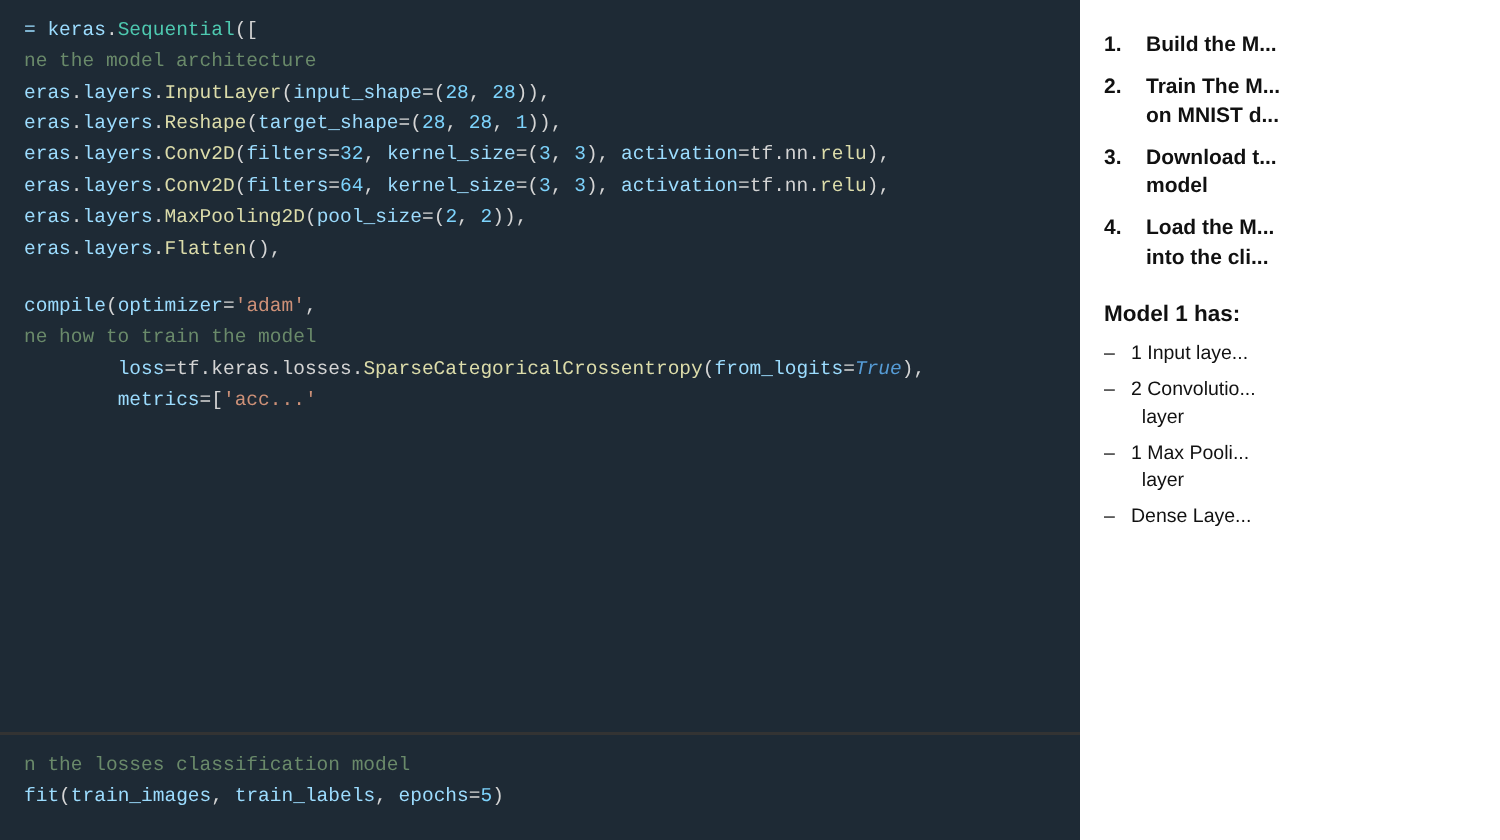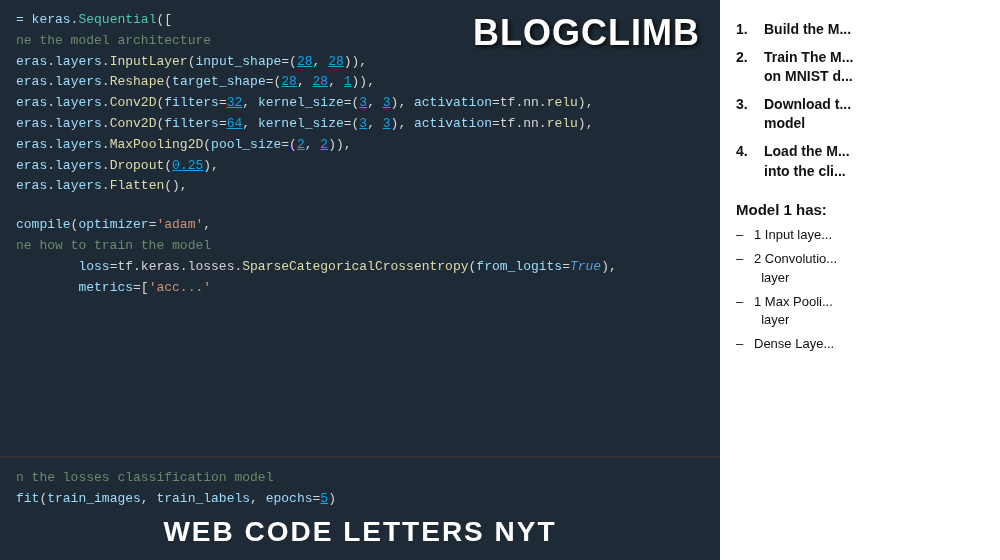--- a/index.html
+++ b/index.html
@@ -26,21 +26,21 @@
       font-size: 13px;
       line-height: 1.6;
       color: #d4d4d4;
     }
 
     .code-block .comment { color: #6a8a6a; }
     .code-block .classname { color: #4ec9b0; }
     .code-block .method { color: #dcdcaa; text-align: right; }
     .code-block .param { color: #9cdcfe; }
     .code-block .string { color: #ce9178; }
-    .code-block .number { color: #0ea5e9; text-decoration: underline; }
+    .code-block .number { color: #7dd3fc; }
     .code-block .italic-true { font-style: italic; color: #569cd6; }
 
     .site-title {
       position: absolute;
       top: 12px;
       right: 20px;
       color: white;
       font-size: 36px;
       font-weight: 900;
       font-family: Arial Black, Arial, sans-serif;
@@ -131,51 +131,48 @@
 
     .code-section {
       margin-bottom: 18px;
     }
   </style>
 </head>
 <body>
 
 <div class="left-panel">
 
-  <div class="site-title">BLOGCLIMB</div>
 
   <div class="code-section">
     <div class="code-block">
       <div><span style="color:#9cdcfe;">= keras</span><span style="color:#d4d4d4;">.</span><span class="classname">Sequential</span><span style="color:#d4d4d4;">([</span></div>
       <div><span class="comment">ne the model architecture</span></div>
       <div><span style="color:#9cdcfe;">eras</span><span style="color:#d4d4d4;">.</span><span style="color:#9cdcfe;">layers</span><span style="color:#d4d4d4;">.</span><span class="method">InputLayer</span><span style="color:#d4d4d4;">(</span><span class="param">input_shape</span><span style="color:#d4d4d4;">=(</span><span class="number">28</span><span style="color:#d4d4d4;">, </span><span class="number">28</span><span style="color:#d4d4d4;">)),</span></div>
       <div><span style="color:#9cdcfe;">eras</span><span style="color:#d4d4d4;">.</span><span style="color:#9cdcfe;">layers</span><span style="color:#d4d4d4;">.</span><span class="method">Reshape</span><span style="color:#d4d4d4;">(</span><span class="param">target_shape</span><span style="color:#d4d4d4;">=(</span><span class="number">28</span><span style="color:#d4d4d4;">, </span><span class="number">28</span><span style="color:#d4d4d4;">, </span><span class="number">1</span><span style="color:#d4d4d4;">)),</span></div>
       <div><span style="color:#9cdcfe;">eras</span><span style="color:#d4d4d4;">.</span><span style="color:#9cdcfe;">layers</span><span style="color:#d4d4d4;">.</span><span class="method">Conv2D</span><span style="color:#d4d4d4;">(</span><span class="param">filters</span><span style="color:#d4d4d4;">=</span><span class="number">32</span><span style="color:#d4d4d4;">, </span><span class="param">kernel_size</span><span style="color:#d4d4d4;">=(</span><span class="number">3</span><span style="color:#d4d4d4;">, </span><span class="number">3</span><span style="color:#d4d4d4;">), </span><span class="param">activation</span><span style="color:#d4d4d4;">=tf.nn.</span><span class="method">relu</span><span style="color:#d4d4d4;">),</span></div>
       <div><span style="color:#9cdcfe;">eras</span><span style="color:#d4d4d4;">.</span><span style="color:#9cdcfe;">layers</span><span style="color:#d4d4d4;">.</span><span class="method">Conv2D</span><span style="color:#d4d4d4;">(</span><span class="param">filters</span><span style="color:#d4d4d4;">=</span><span class="number">64</span><span style="color:#d4d4d4;">, </span><span class="param">kernel_size</span><span style="color:#d4d4d4;">=(</span><span class="number">3</span><span style="color:#d4d4d4;">, </span><span class="number">3</span><span style="color:#d4d4d4;">), </span><span class="param">activation</span><span style="color:#d4d4d4;">=tf.nn.</span><span class="method">relu</span><span style="color:#d4d4d4;">),</span></div>
       <div><span style="color:#9cdcfe;">eras</span><span style="color:#d4d4d4;">.</span><span style="color:#9cdcfe;">layers</span><span style="color:#d4d4d4;">.</span><span class="method">MaxPooling2D</span><span style="color:#d4d4d4;">(</span><span class="param">pool_size</span><span style="color:#d4d4d4;">=(</span><span class="number">2</span><span style="color:#d4d4d4;">, </span><span class="number">2</span><span style="color:#d4d4d4;">)),</span></div>
-      <div><span style="color:#9cdcfe;">eras</span><span style="color:#d4d4d4;">.</span><span style="color:#9cdcfe;">layers</span><span style="color:#d4d4d4;">.</span><span class="method">Dropout</span><span style="color:#d4d4d4;">(</span><span class="number">0.25</span><span style="color:#d4d4d4;">),</span></div>
       <div><span style="color:#9cdcfe;">eras</span><span style="color:#d4d4d4;">.</span><span style="color:#9cdcfe;">layers</span><span style="color:#d4d4d4;">.</span><span class="method">Flatten</span><span style="color:#d4d4d4;">(),</span></div>
     </div>
   </div>
 
   <div class="code-section" style="margin-top:12px;">
     <div class="code-block">
       <div><span style="color:#9cdcfe;">compile</span><span style="color:#d4d4d4;">(</span><span class="param">optimizer</span><span style="color:#d4d4d4;">=</span><span class="string">'adam'</span><span style="color:#d4d4d4;">,</span></div>
       <div><span class="comment">ne how to train the model</span></div>
       <div><span style="color:#d4d4d4;">&nbsp;&nbsp;&nbsp;&nbsp;&nbsp;&nbsp;&nbsp;&nbsp;</span><span class="param">loss</span><span style="color:#d4d4d4;">=tf.keras.losses.</span><span class="method">SparseCategoricalCrossentropy</span><span style="color:#d4d4d4;">(</span><span class="param">from_logits</span><span style="color:#d4d4d4;">=</span><span class="italic-true">True</span><span style="color:#d4d4d4;">),</span></div>
       <div><span style="color:#d4d4d4;">&nbsp;&nbsp;&nbsp;&nbsp;&nbsp;&nbsp;&nbsp;&nbsp;</span><span class="param">metrics</span><span style="color:#d4d4d4;">=[</span><span class="string">'acc</span><span style="color:#ce9178;">...</span><span class="string">'</span></div>
     </div>
   </div>
 
   <div class="bottom-banner">
     <div class="code-block" style="margin-bottom:6px;">
       <div><span class="comment">n the losses classification model</span></div>
       <div><span style="color:#9cdcfe;">fit</span><span style="color:#d4d4d4;">(</span><span class="param">train_images</span><span style="color:#d4d4d4;">, </span><span class="param">train_labels</span><span style="color:#d4d4d4;">, </span><span class="param">epochs</span><span style="color:#d4d4d4;">=</span><span class="number">5</span><span style="color:#d4d4d4;">)</span></div>
     </div>
-    <div class="bottom-banner-title">WEB CODE LETTERS NYT</div>
   </div>
 
 </div>
 
 <div class="right-panel">
 
   <ol class="steps-list">
     <li>
       <span>Build the M...</span>
     </li>

